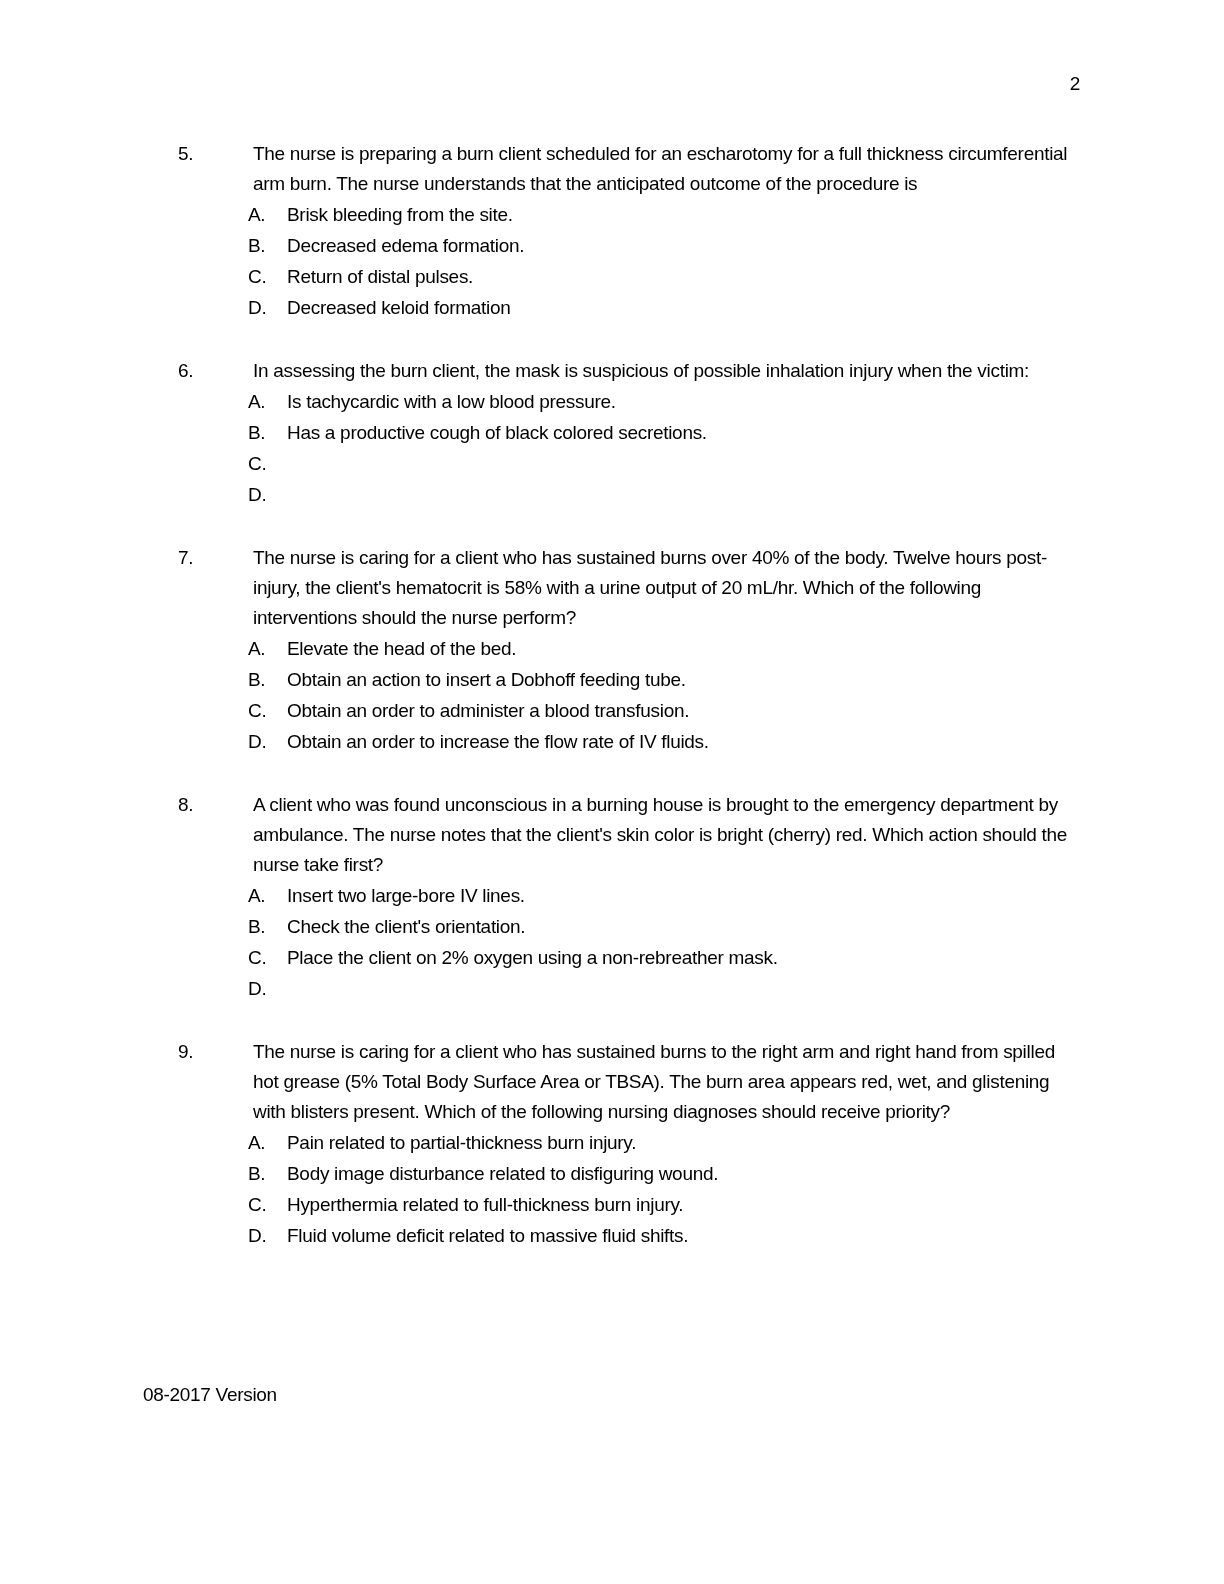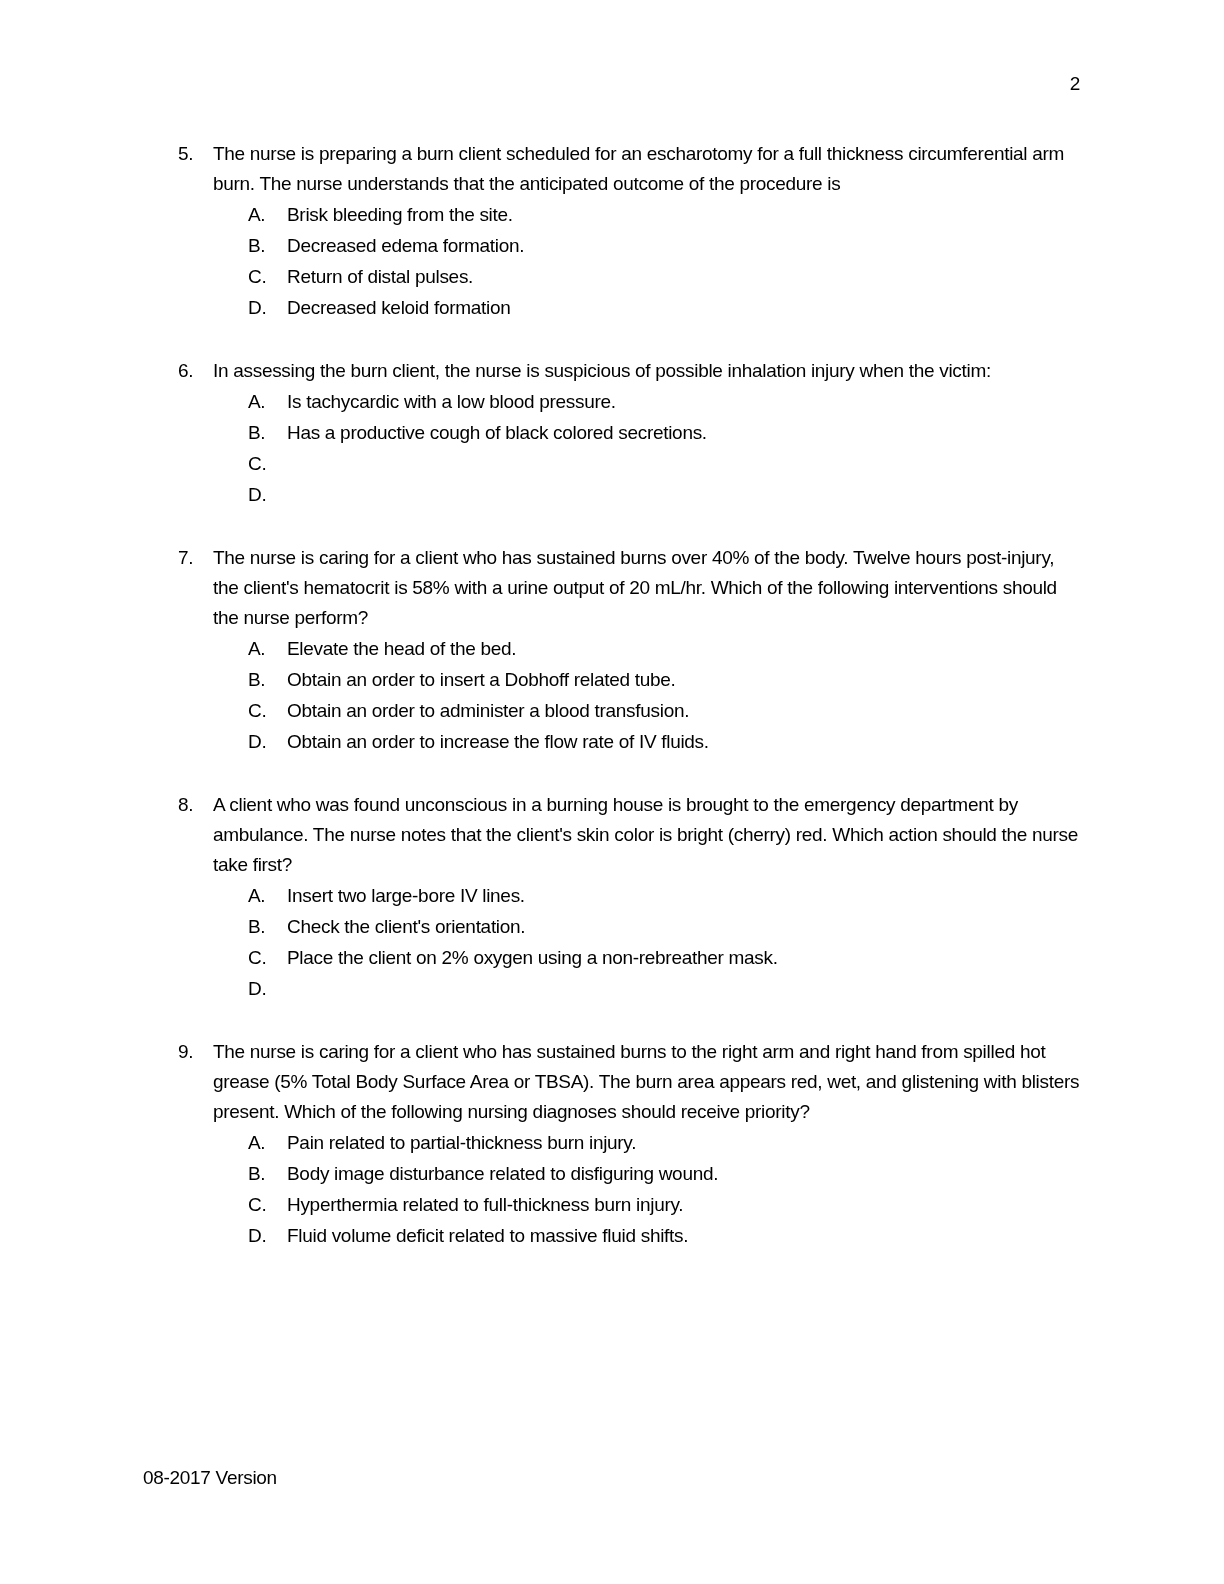--- a/index.html
+++ b/index.html
@@ -39,40 +39,41 @@
     display: flex;
     align-items: flex-start;
     line-height: 30px;
   }
   .q-num {
     flex: 0 0 35px;
   }
   .q-stem {
     flex: 0 1 auto;
     max-width: 867px;
+    margin-left: 40px;
   }
   .options {
     margin: 0;
   }
   .option {
     display: flex;
     align-items: flex-start;
     margin-left: 70px;
     line-height: 31px;
   }
   .opt-letter {
     flex: 0 0 39px;
   }
   .opt-text {
     flex: 0 1 auto;
   }
   .footer {
     position: absolute;
     left: 143px;
-    top: 1466px;
+    top: 1383px;
     line-height: 24px;
     text-align: center;
   }
 </style>
 </head>
 <body>
 
 <div class="sheet">
 
   <div class="page-number">2</div>
@@ -100,21 +101,21 @@
           <div class="option">
         <span class="opt-letter">D.</span>
         <span class="opt-text">Decreased keloid formation</span>
       </div>
         </div>
   </section>
 
   <section class="question">
     <div class="q-row">
       <span class="q-num">6.</span>
-      <div class="q-stem">In assessing the burn client, the nurse is suspicious of possible inhalation injury when the victim:</div>
+      <div class="q-stem">In assessing the burn client, the mask is suspicious of possible inhalation injury when the victim:</div>
     </div>
     <div class="options">
 
     <div class="option">
         <span class="opt-letter">A.</span>
         <span class="opt-text">Is tachycardic with a low blood pressure.</span>
       </div>
           <div class="option">
         <span class="opt-letter">B.</span>
         <span class="opt-text">Has a productive cough of black colored secretions.</span>
@@ -134,21 +135,21 @@
       <div class="q-stem">The nurse is caring for a client who has sustained burns over 40% of the body. Twelve hours post-injury, the client's hematocrit is 58% with a urine output of 20 mL/hr. Which of the following interventions should the nurse perform?</div>
     </div>
     <div class="options">
 
     <div class="option">
         <span class="opt-letter">A.</span>
         <span class="opt-text">Elevate the head of the bed.</span>
       </div>
           <div class="option">
         <span class="opt-letter">B.</span>
-        <span class="opt-text">Obtain an order to insert a Dobhoff related tube.</span>
+        <span class="opt-text">Obtain an action to insert a Dobhoff feeding tube.</span>
       </div>
           <div class="option">
         <span class="opt-letter">C.</span>
         <span class="opt-text">Obtain an order to administer a blood transfusion.</span>
       </div>
           <div class="option">
         <span class="opt-letter">D.</span>
         <span class="opt-text">Obtain an order to increase the flow rate of IV fluids.</span>
       </div>
         </div>

